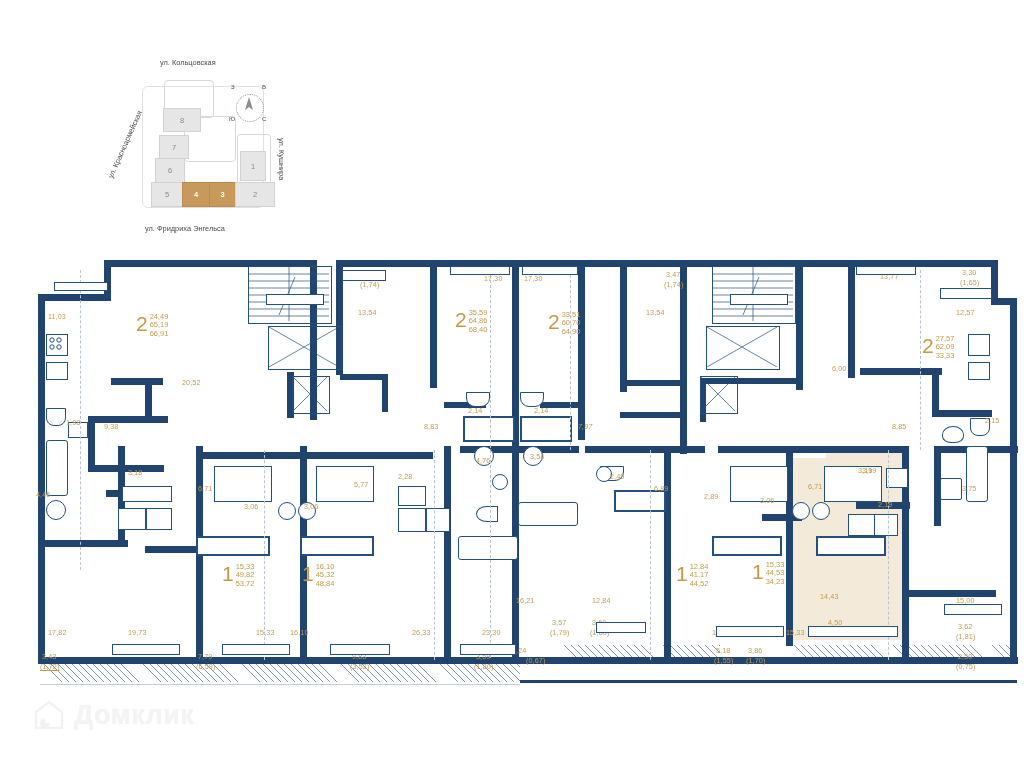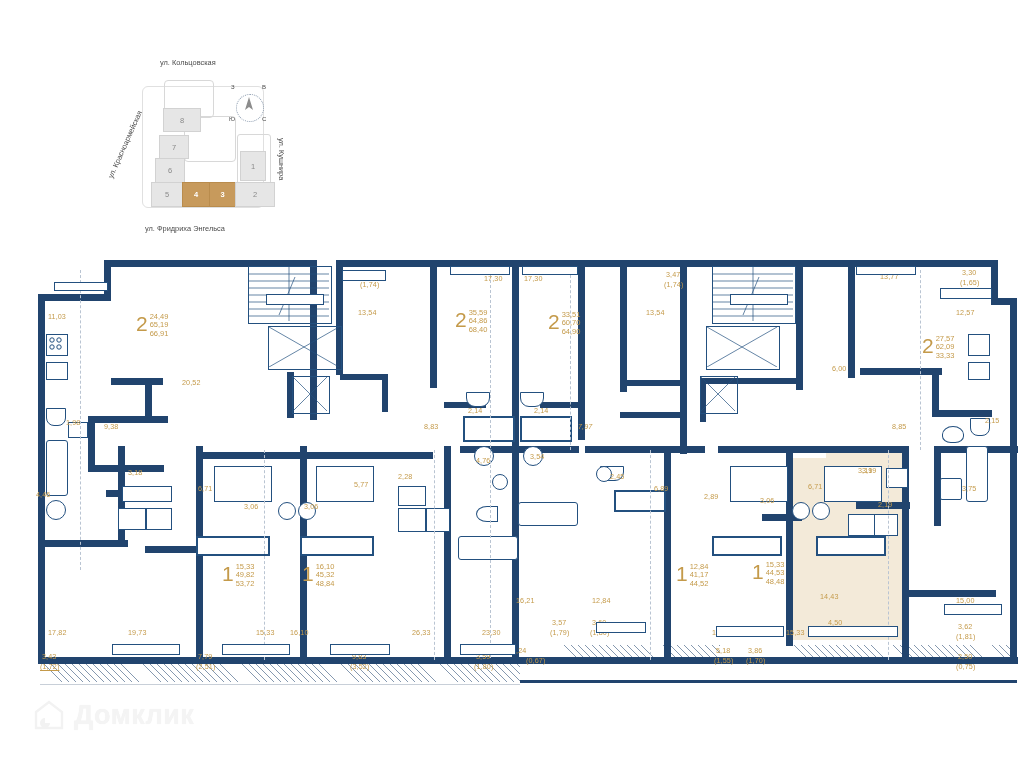--- a/index.html
+++ b/index.html
@@ -342,21 +342,21 @@
       <span>41,17</span>
       <span>44,52</span>
     </span>
   </div>
 
   <div class="apt" style="left:752px;top:310px;">
     <span class="num">1</span>
     <span class="nums">
       <span>15,33</span>
       <span>44,53</span>
-      <span>48,48</span>
+      <span>34,23</span>
     </span>
   </div>
 
   <div class="dim" style="left:48px;top:62px;">11,03</div>
   <div class="dim" style="left:66px;top:168px;">1,98</div>
   <div class="dim" style="left:104px;top:172px;">9,38</div>
   <div class="dim" style="left:36px;top:240px;">4,46</div>
   <div class="dim" style="left:128px;top:218px;">3,18</div>
   <div class="dim" style="left:182px;top:128px;">20,52</div>
   <div class="dim" style="left:198px;top:234px;">6,71</div>
@@ -410,21 +410,21 @@
   <div class="dim" style="left:824px;top:378px;">(2,25)</div>
   <div class="dim" style="left:956px;top:346px;">15,00</div>
   <div class="dim" style="left:958px;top:372px;">3,62</div>
   <div class="dim" style="left:956px;top:382px;">(1,81)</div>
   <div class="dim" style="left:958px;top:402px;">2,50</div>
   <div class="dim" style="left:956px;top:412px;">(0,75)</div>
 
   <div class="dim" style="left:42px;top:402px;">3,43</div>
   <div class="dim" style="left:40px;top:412px;text-decoration:underline;">(1,72)</div>
   <div class="dim" style="left:198px;top:402px;">7,79</div>
-  <div class="dim" style="left:196px;top:412px;">(2,51)</div>
+  <div class="dim" style="left:196px;top:412px;">(6,59)</div>
   <div class="dim" style="left:352px;top:402px;">9,83</div>
   <div class="dim" style="left:350px;top:412px;">(3,52)</div>
   <div class="dim" style="left:476px;top:402px;">3,59</div>
   <div class="dim" style="left:474px;top:412px;">(1,80)</div>
   <div class="dim" style="left:552px;top:368px;">3,57</div>
   <div class="dim" style="left:550px;top:378px;">(1,79)</div>
   <div class="dim" style="left:512px;top:396px;">2,24</div>
   <div class="dim" style="left:526px;top:406px;">(0,67)</div>
   <div class="dim" style="left:592px;top:368px;">3,60</div>
   <div class="dim" style="left:590px;top:378px;">(1,80)</div>

